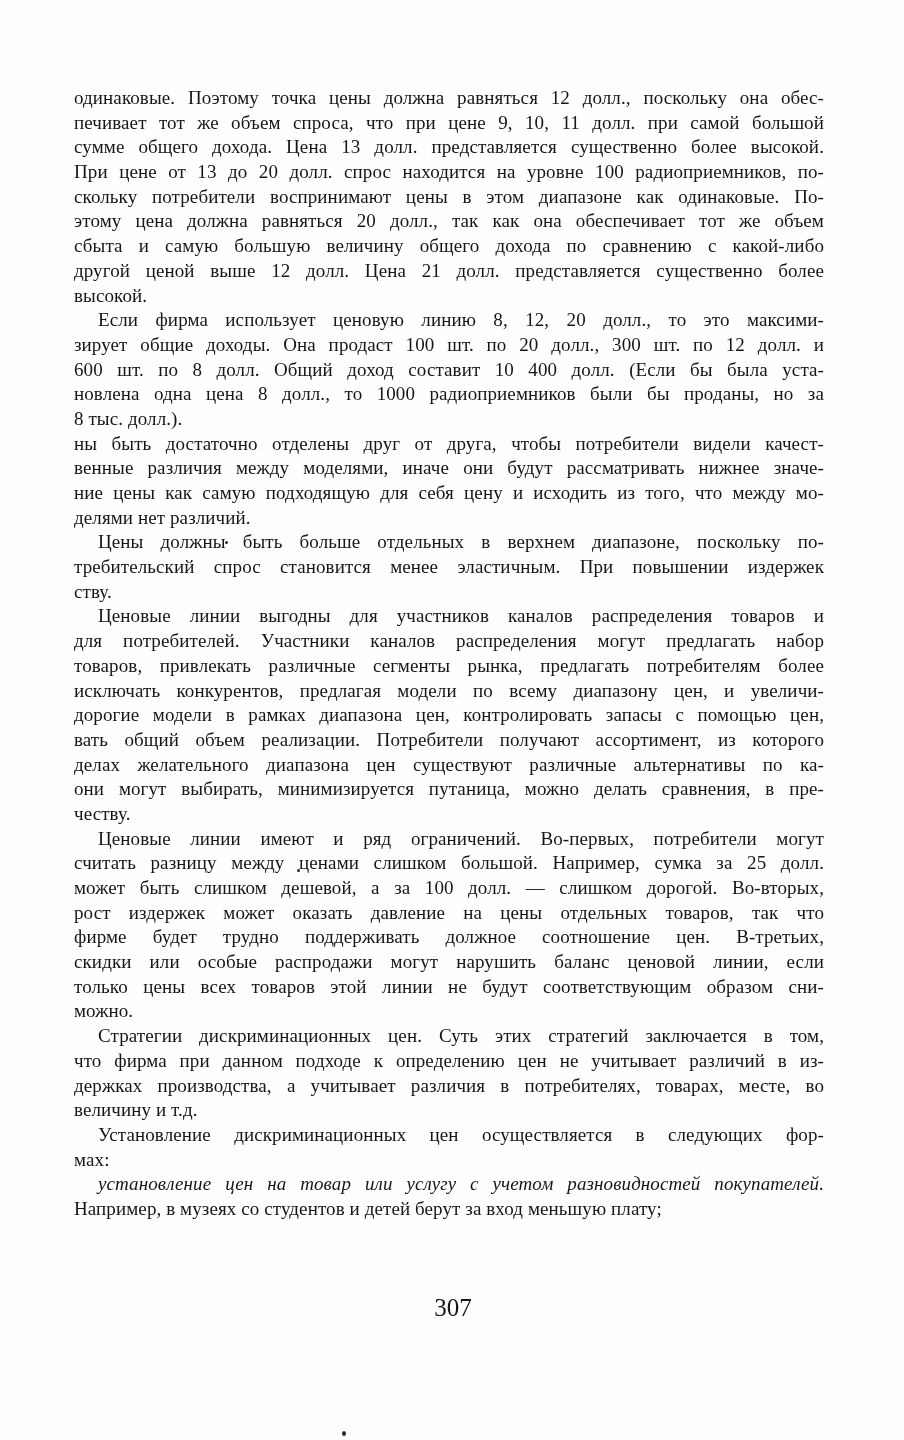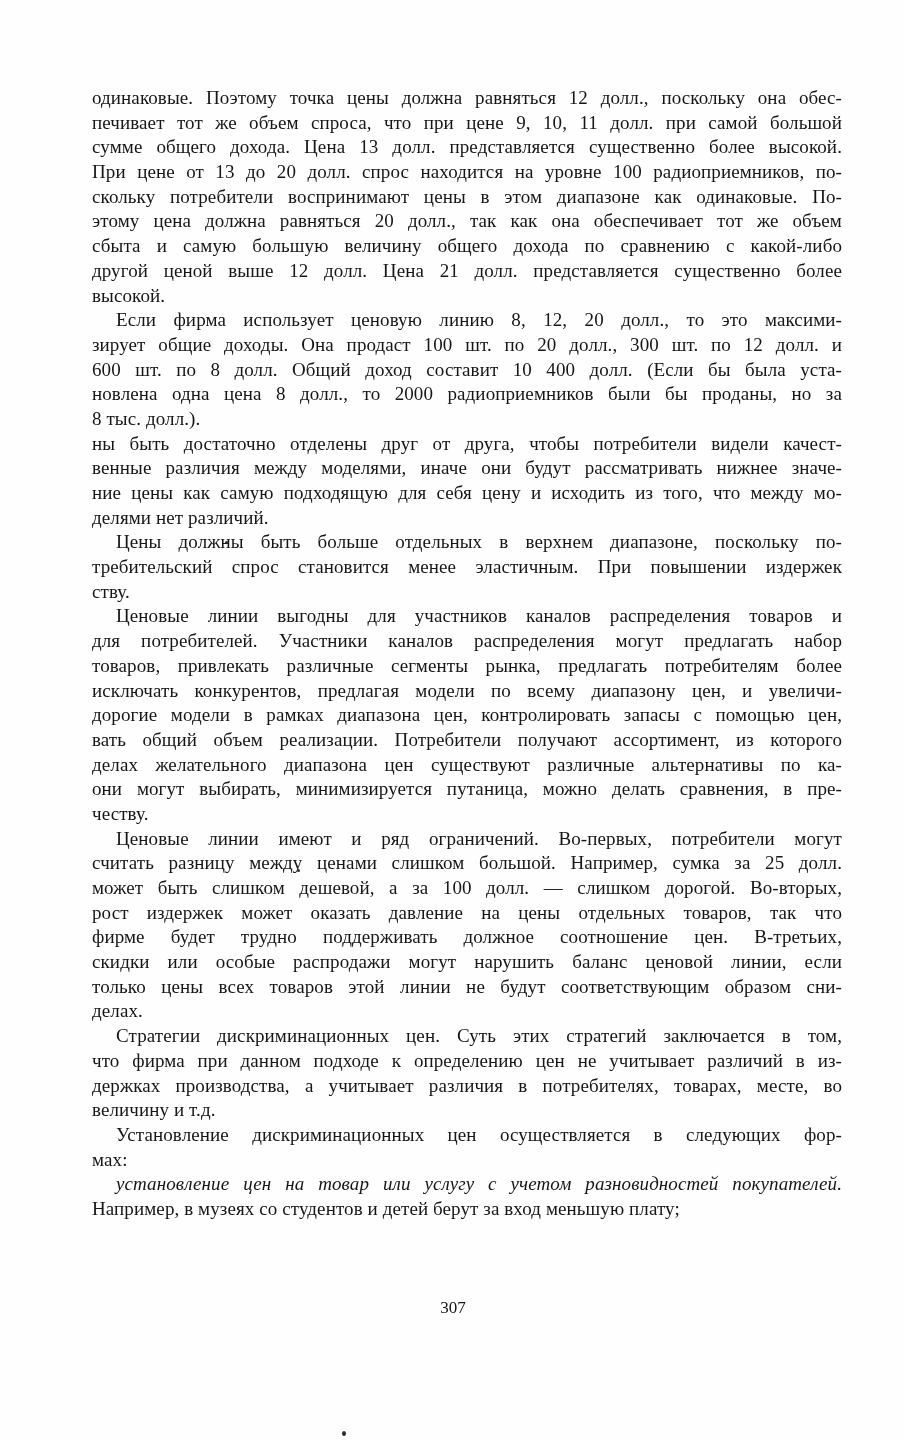--- a/index.html
+++ b/index.html
@@ -11,21 +11,21 @@
     position: relative;
     width: 904px;
     height: 1440px;
     background: #fefefe;
     color: #161616;
     font-family: "Liberation Serif", serif;
     overflow: hidden;
   }
   .text-block {
     position: absolute;
-    left: 92px;
+    left: 74px;
     top: 86px;
     width: 750px;
   }
   .para {
     margin: 0;
     padding: 0;
   }
   .line {
     height: 24.7px;
     line-height: 24.7px;
@@ -47,21 +47,21 @@
   }
   .line i {
     font-style: italic;
   }
   .page-number {
     position: absolute;
     left: 78px;
     top: 1296px;
     width: 750px;
     text-align: center;
-    font-size: 17px;
+    font-size: 25px;
     line-height: 24px;
   }
   .speck {
     position: absolute;
     background: #2a2a2a;
     border-radius: 50%;
   }
 </style>
 </head>
 <body>
@@ -76,21 +76,21 @@
         <div class="line"><span>скольку потребители воспринимают цены в этом диапазоне как одинаковые. По-</span></div>
         <div class="line"><span>этому цена должна равняться 20 долл., так как она обеспечивает тот же объем</span></div>
         <div class="line"><span>сбыта и самую большую величину общего дохода по сравнению с какой-либо</span></div>
         <div class="line"><span>другой ценой выше 12 долл. Цена 21 долл. представляется существенно более</span></div>
         <div class="line parlast"><span>высокой.</span></div>
       </div>
       <div class="para">
         <div class="line indent"><span>Если фирма использует ценовую линию 8, 12, 20 долл., то это максими-</span></div>
         <div class="line"><span>зирует общие доходы. Она продаст 100 шт. по 20 долл., 300 шт. по 12 долл. и</span></div>
         <div class="line"><span>600 шт. по 8 долл. Общий доход составит 10 400 долл. (Если бы была уста-</span></div>
-        <div class="line"><span>новлена одна цена 8 долл., то 2000 радиоприемников были бы проданы, но за</span></div>
+        <div class="line"><span>новлена одна цена 8 долл., то 1000 радиоприемников были бы проданы, но за</span></div>
         <div class="line parlast"><span>8 тыс. долл.).</span></div>
       </div>
       <div class="para">
         <div class="line"><span>ны быть достаточно отделены друг от друга, чтобы потребители видели качест-</span></div>
         <div class="line"><span>венные различия между моделями, иначе они будут рассматривать нижнее значе-</span></div>
         <div class="line"><span>ние цены как самую подходящую для себя цену и исходить из того, что между мо-</span></div>
         <div class="line parlast"><span>делями нет различий.</span></div>
       </div>
       <div class="para">
         <div class="line indent"><span>Цены должны быть больше отдельных в верхнем диапазоне, поскольку по-</span></div>
@@ -109,21 +109,21 @@
         <div class="line parlast"><span>честву.</span></div>
       </div>
       <div class="para">
         <div class="line indent"><span>Ценовые линии имеют и ряд ограничений. Во-первых, потребители могут</span></div>
         <div class="line"><span>считать разницу между ценами слишком большой. Например, сумка за 25 долл.</span></div>
         <div class="line"><span>может быть слишком дешевой, а за 100 долл. — слишком дорогой. Во-вторых,</span></div>
         <div class="line"><span>рост издержек может оказать давление на цены отдельных товаров, так что</span></div>
         <div class="line"><span>фирме будет трудно поддерживать должное соотношение цен. В-третьих,</span></div>
         <div class="line"><span>скидки или особые распродажи могут нарушить баланс ценовой линии, если</span></div>
         <div class="line"><span>только цены всех товаров этой линии не будут соответствующим образом сни-</span></div>
-        <div class="line parlast"><span>делах.</span></div>
+        <div class="line parlast"><span>можно.</span></div>
       </div>
       <div class="para">
         <div class="line indent"><b>Стратегии дискриминационных цен.</b><span> Суть этих стратегий заключается в том,</span></div>
         <div class="line"><span>что фирма при данном подходе к определению цен не учитывает различий в из-</span></div>
         <div class="line"><span>держках производства, а учитывает различия в потребителях, товарах, месте, во</span></div>
         <div class="line parlast"><span>величину и т.д.</span></div>
       </div>
       <div class="para">
         <div class="line indent"><span>Установление дискриминационных цен осуществляется в следующих фор-</span></div>
         <div class="line parlast"><span>мах:</span></div>

